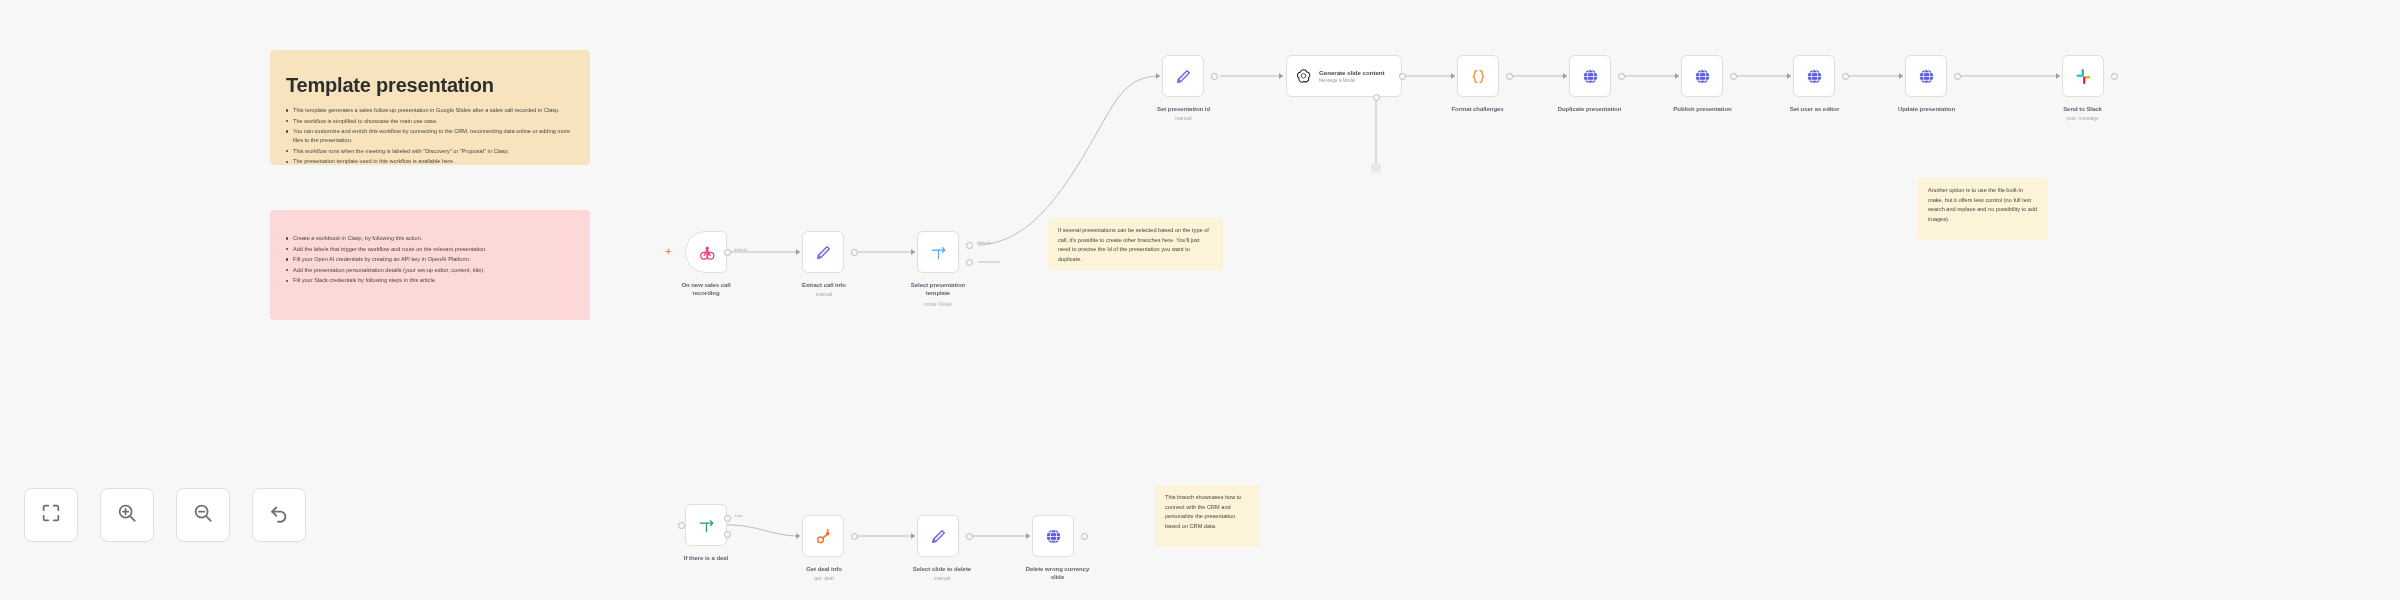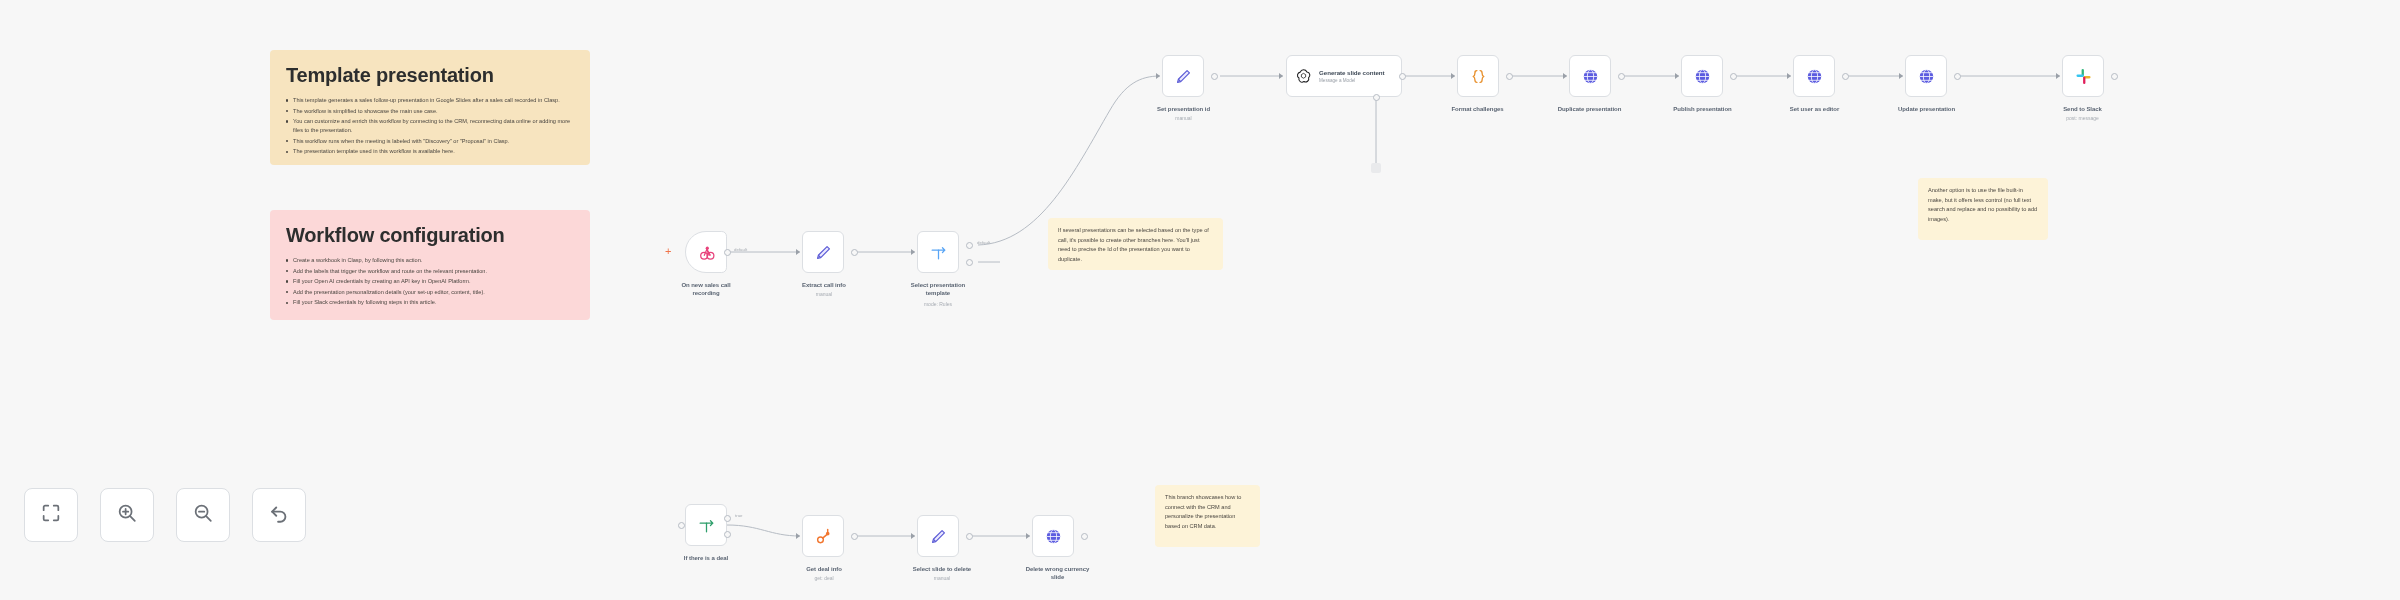--- a/index.html
+++ b/index.html
@@ -12,21 +12,21 @@
   }
   #canvas {
     position: relative;
     width: 2400px; height: 600px;
     background: #f7f7f7;
   }
   
   .sticky {
     position: absolute;
     border-radius: 4px;
-    padding: 14px 16px 16px 16px;
+    padding: 24px 16px 16px 16px;
   }
   .sticky.amber { background: #f7e4bf; }
   .sticky.pink  { background: #fcd8d8; }
   .sticky.cream { background: #fdf3d8; }
   .sticky h2 {
     font-size: 20px;
     font-weight: 700;
     color: #2d2e2e;
     letter-spacing: -0.2px;
     margin-bottom: 9px;
@@ -187,21 +187,20 @@
     <ul>
       <li><span>This template generates a sales follow-up presentation in Google Slides after a sales call recorded in Clasp.</span></li>
       <li><span>The workflow is simplified to showcase the main use case.</span></li>
       <li><span>You can customize and enrich this workflow by connecting to the CRM, reconnecting data online or adding more files to the presentation.</span></li>
       <li><span>This workflow runs when the meeting is labeled with "Discovery" or "Proposal" in Clasp.</span></li>
       <li><span>The presentation template used in this workflow is available here.</span></li>
     </ul>
   </div>
 
   <div class="sticky pink" style="left:270px; top:210px; width:320px; height:110px;">
-    <h2>Workflow configuration</h2>
     <ul>
       <li><span>Create a workbook in Clasp, by following this action.</span></li>
       <li><span>Add the labels that trigger the workflow and route on the relevant presentation.</span></li>
       <li><span>Fill your Open AI credentials by creating an API key in OpenAI Platform.</span></li>
       <li><span>Add the presentation personalization details (your set-up editor, content, title).</span></li>
       <li><span>Fill your Slack credentials by following steps in this article.</span></li>
     </ul>
   </div>
 
   <div class="sticky cream note-body" style="left:1048px; top:218px; width:175px; height:52px; padding:8px 10px;">

